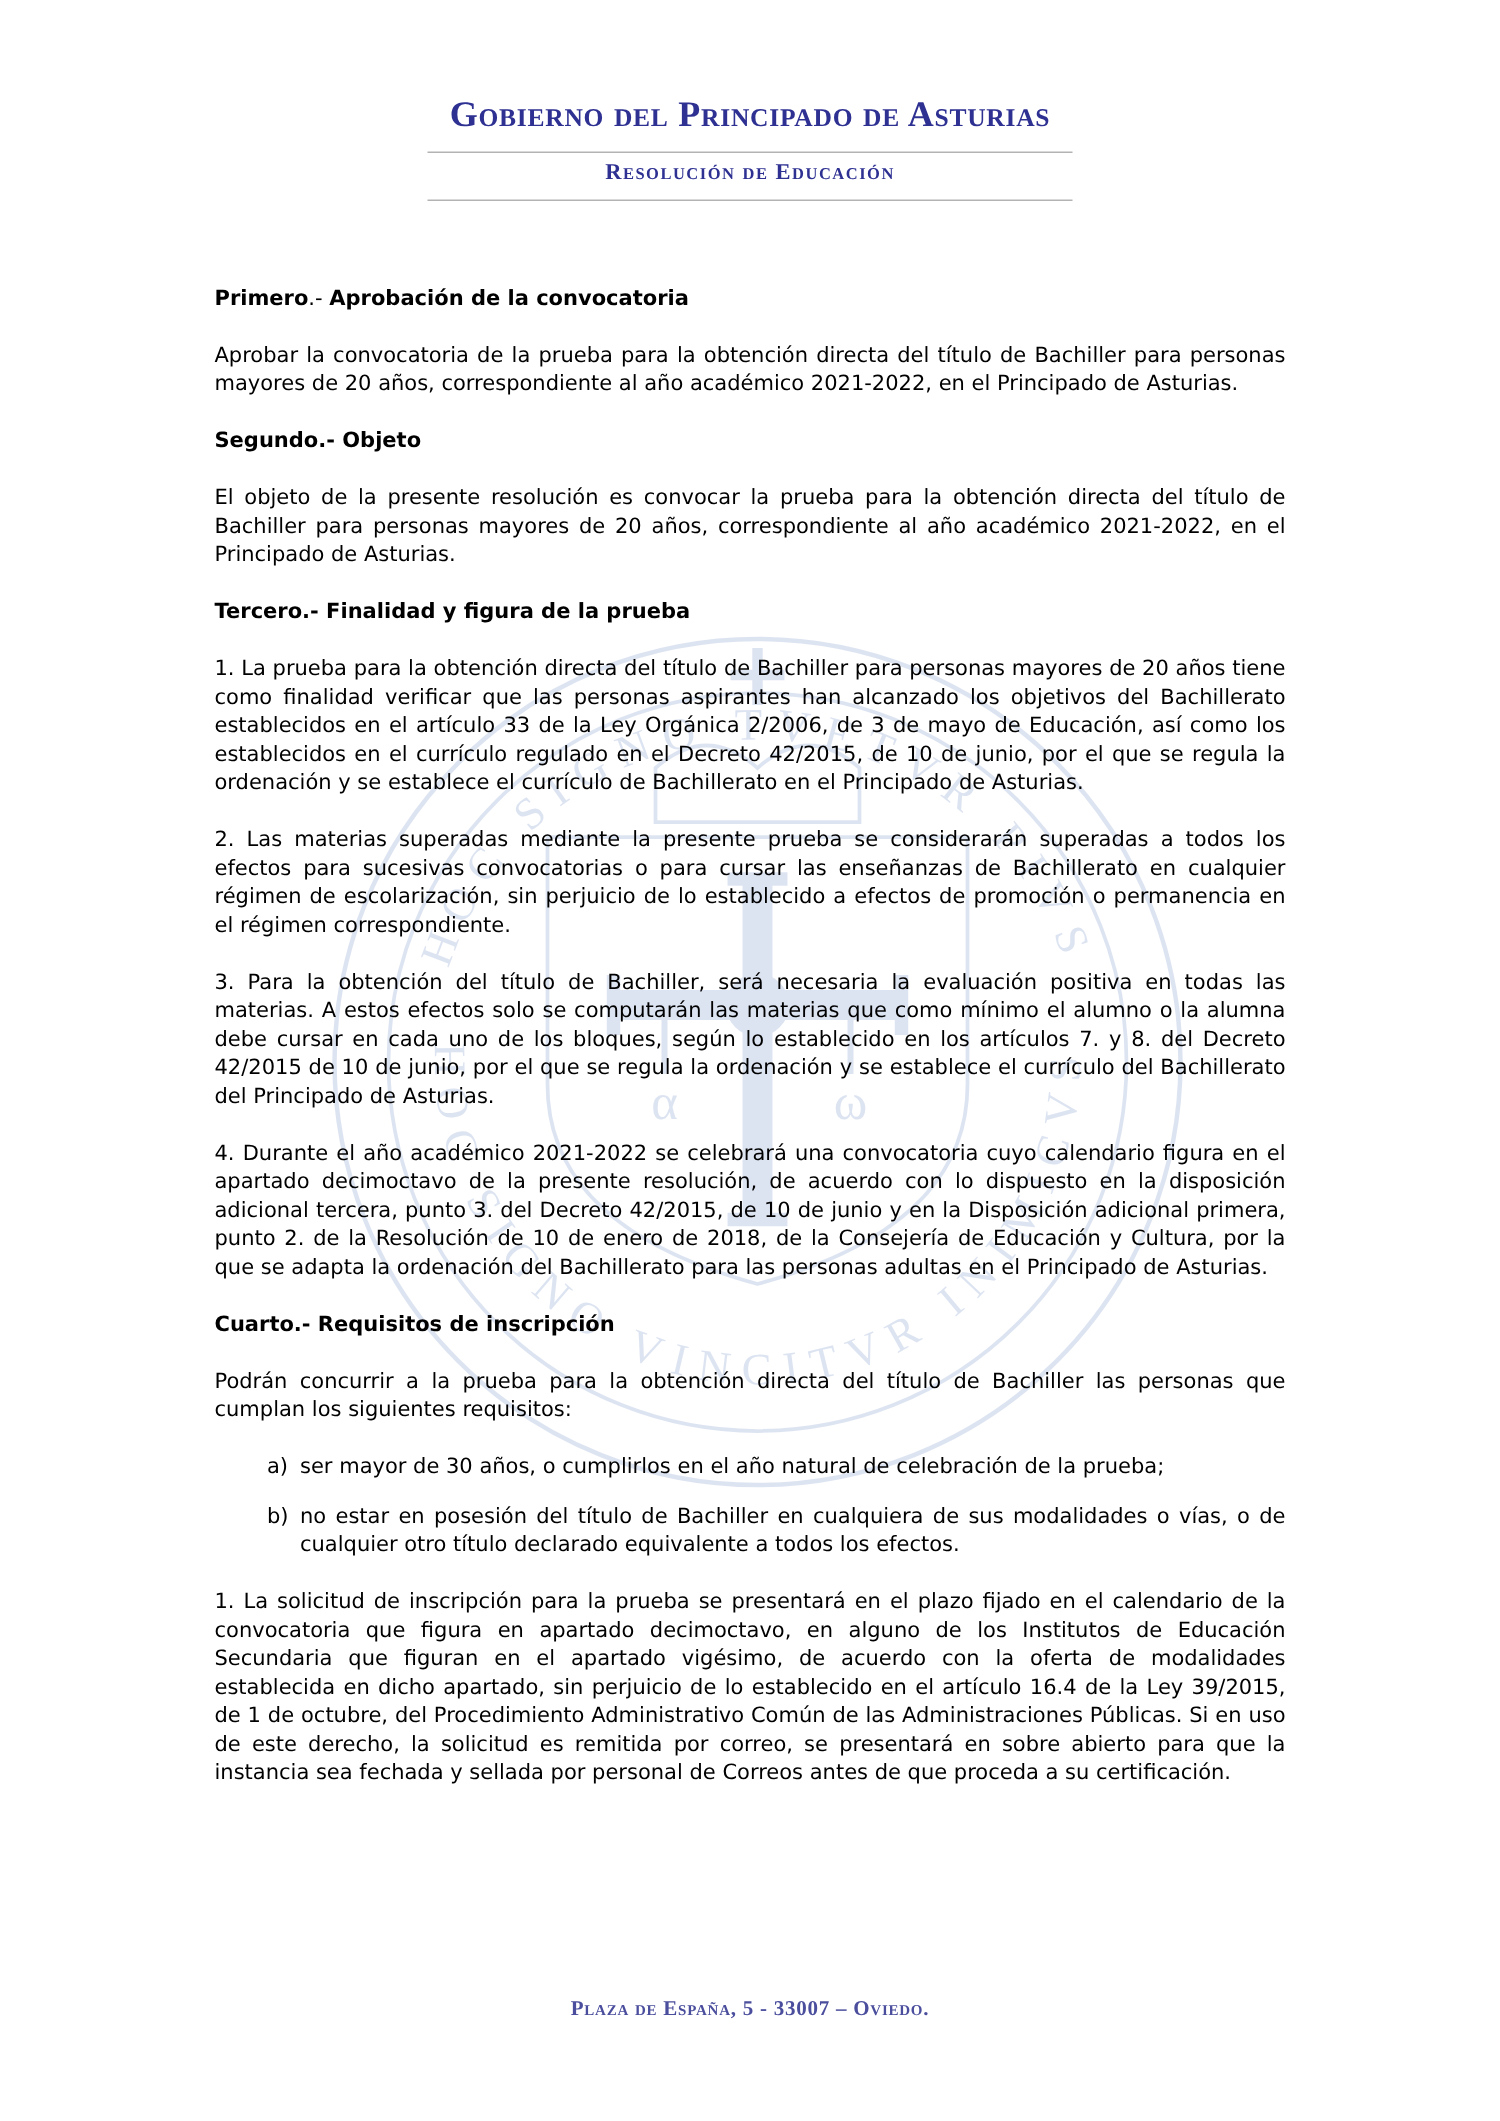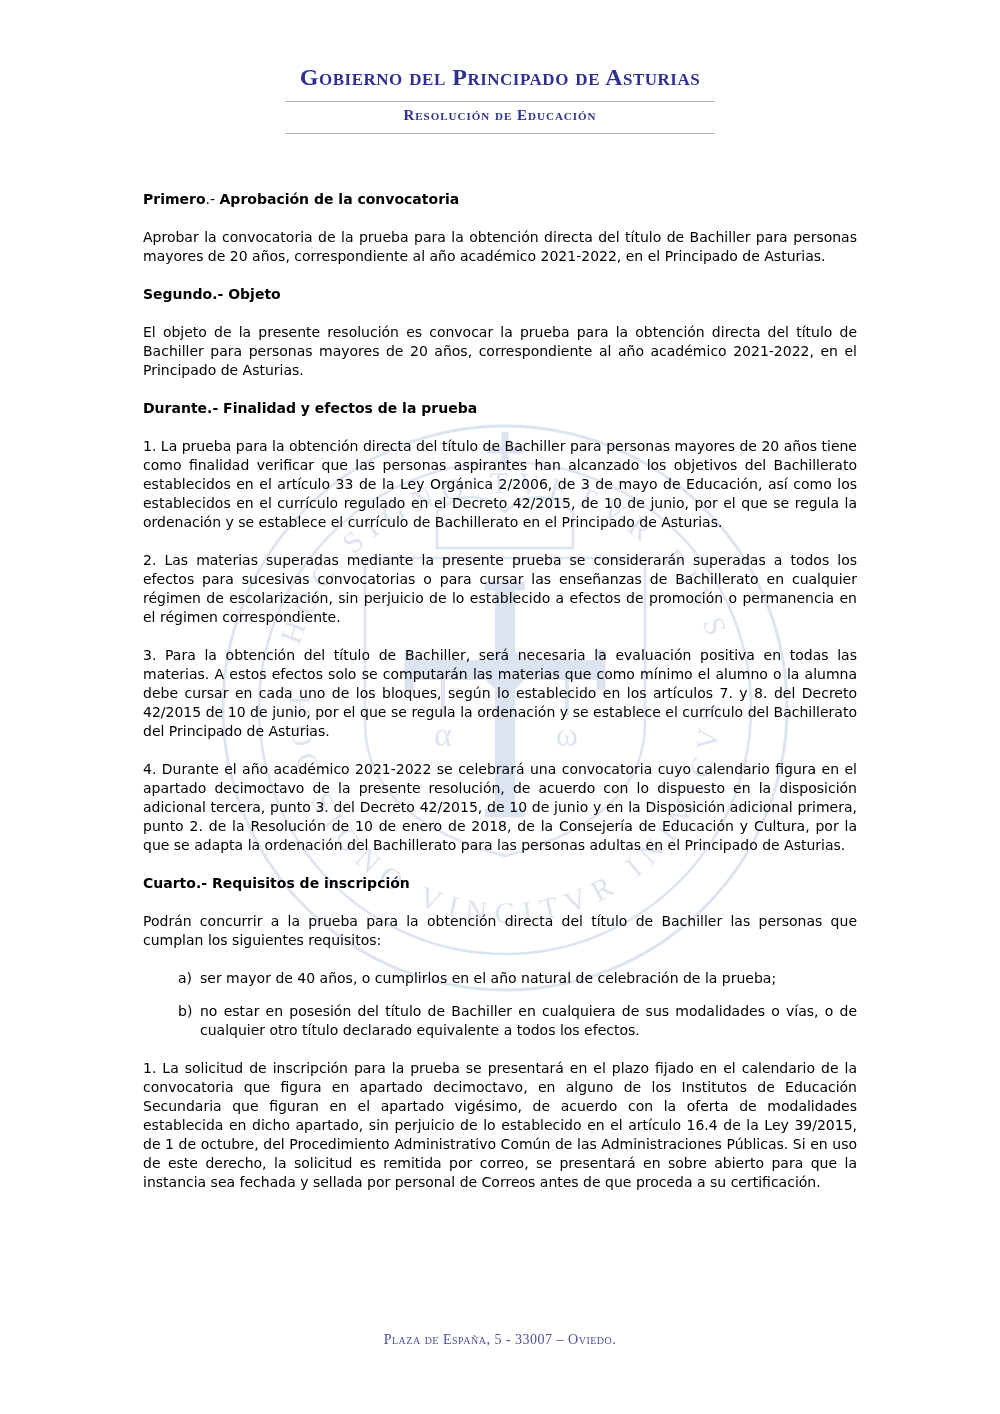--- a/index.html
+++ b/index.html
@@ -92,20 +92,21 @@
   
   .footer {
     position: absolute;
     top: 1332px; left: 0; width: 100%;
     text-align: center;
     font-family: "Liberation Serif", serif;
     font-variant: small-caps;
     font-size: 14px;
     letter-spacing: 0.5px;
     color: var(--footer-blue);
+    font-weight: bold;
   }
 </style>
 </head>
 <body>
 
 <div class="page">
 
   <div class="org-title">Gobierno del Principado de Asturias</div>
   <div class="rule rule-1"></div>
   <div class="dept-title">Resolución de Educación</div>
@@ -159,34 +160,34 @@
       <h2><span>Primero</span><span class="sep">.- </span><span>Aprobación de la convocatoria</span></h2>
       <p>Aprobar la convocatoria de la prueba para la obtención directa del título de Bachiller para personas mayores de 20 años, correspondiente al año académico 2021-2022, en el Principado de Asturias.</p>
     </div>
 
     <div class="section">
       <h2>Segundo.- Objeto</h2>
       <p>El objeto de la presente resolución es convocar la prueba para la obtención directa del título de Bachiller para personas mayores de 20 años, correspondiente al año académico 2021-2022, en el Principado de Asturias.</p>
     </div>
 
     <div class="section">
-      <h2>Durante.- Finalidad y efectos de la prueba</h2>
+      <h2>Tercero.- Finalidad y figura de la prueba</h2>
       <p>1. La prueba para la obtención directa del título de Bachiller para personas mayores de 20 años tiene como finalidad verificar que las personas aspirantes han alcanzado los objetivos del Bachillerato establecidos en el artículo 33 de la Ley Orgánica 2/2006, de 3 de mayo de Educación, así como los establecidos en el currículo regulado en el Decreto 42/2015, de 10 de junio, por el que se regula la ordenación y se establece el currículo de Bachillerato en el Principado de Asturias.</p>
       <p>2. Las materias superadas mediante la presente prueba se considerarán superadas a todos los efectos para sucesivas convocatorias o para cursar las enseñanzas de Bachillerato en cualquier régimen de escolarización, sin perjuicio de lo establecido a efectos de promoción o permanencia en el régimen correspondiente.</p>
       <p>3. Para la obtención del título de Bachiller, será necesaria la evaluación positiva en todas las materias. A estos efectos solo se computarán las materias que como mínimo el alumno o la alumna debe cursar en cada uno de los bloques, según lo establecido en los artículos 7. y 8. del Decreto 42/2015 de 10 de junio, por el que se regula la ordenación y se establece el currículo del Bachillerato del Principado de Asturias.</p>
       <p>4. Durante el año académico 2021-2022 se celebrará una convocatoria cuyo calendario figura en el apartado decimoctavo de la presente resolución, de acuerdo con lo dispuesto en la disposición adicional tercera, punto 3. del Decreto 42/2015, de 10 de junio y en la Disposición adicional primera, punto 2. de la Resolución de 10 de enero de 2018, de la Consejería de Educación y Cultura, por la que se adapta la ordenación del Bachillerato para las personas adultas en el Principado de Asturias.</p>
     </div>
 
     <div class="section">
       <h2>Cuarto.- Requisitos de inscripción</h2>
       <p>Podrán concurrir a la prueba para la obtención directa del título de Bachiller las personas que cumplan los siguientes requisitos:</p>
       <div class="req-list">
         <div class="req-item">
           <span class="marker">a)</span>
-          <span>ser mayor de 40 años, o cumplirlos en el año natural de celebración de la prueba;</span>
+          <span>ser mayor de 30 años, o cumplirlos en el año natural de celebración de la prueba;</span>
         </div>
         <div class="req-item">
           <span class="marker">b)</span>
           <span>no estar en posesión del título de Bachiller en cualquiera de sus modalidades o vías, o de cualquier otro título declarado equivalente a todos los efectos.</span>
         </div>
       </div>
     </div>
 
     <div class="section tight">
       <p>1. La solicitud de inscripción para la prueba se presentará en el plazo fijado en el calendario de la convocatoria que figura en apartado decimoctavo, en alguno de los Institutos de Educación Secundaria que figuran en el apartado vigésimo, de acuerdo con la oferta de modalidades establecida en dicho apartado, sin perjuicio de lo establecido en el artículo 16.4 de la Ley 39/2015, de 1 de octubre, del Procedimiento Administrativo Común de las Administraciones Públicas. Si en uso de este derecho, la solicitud es remitida por correo, se presentará en sobre abierto para que la instancia sea fechada y sellada por personal de Correos antes de que proceda a su certificación.</p>

